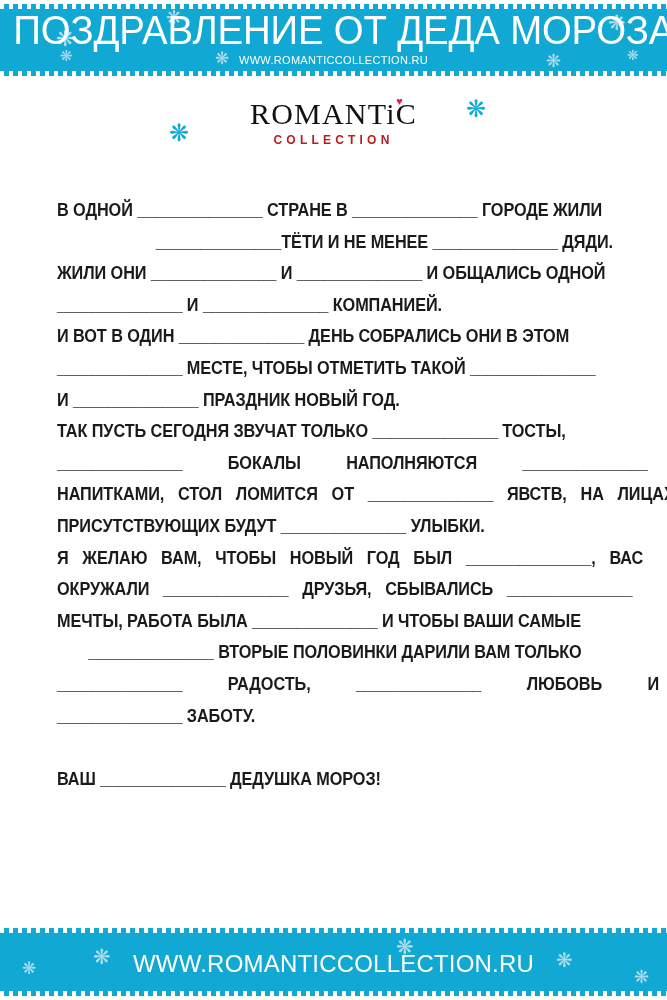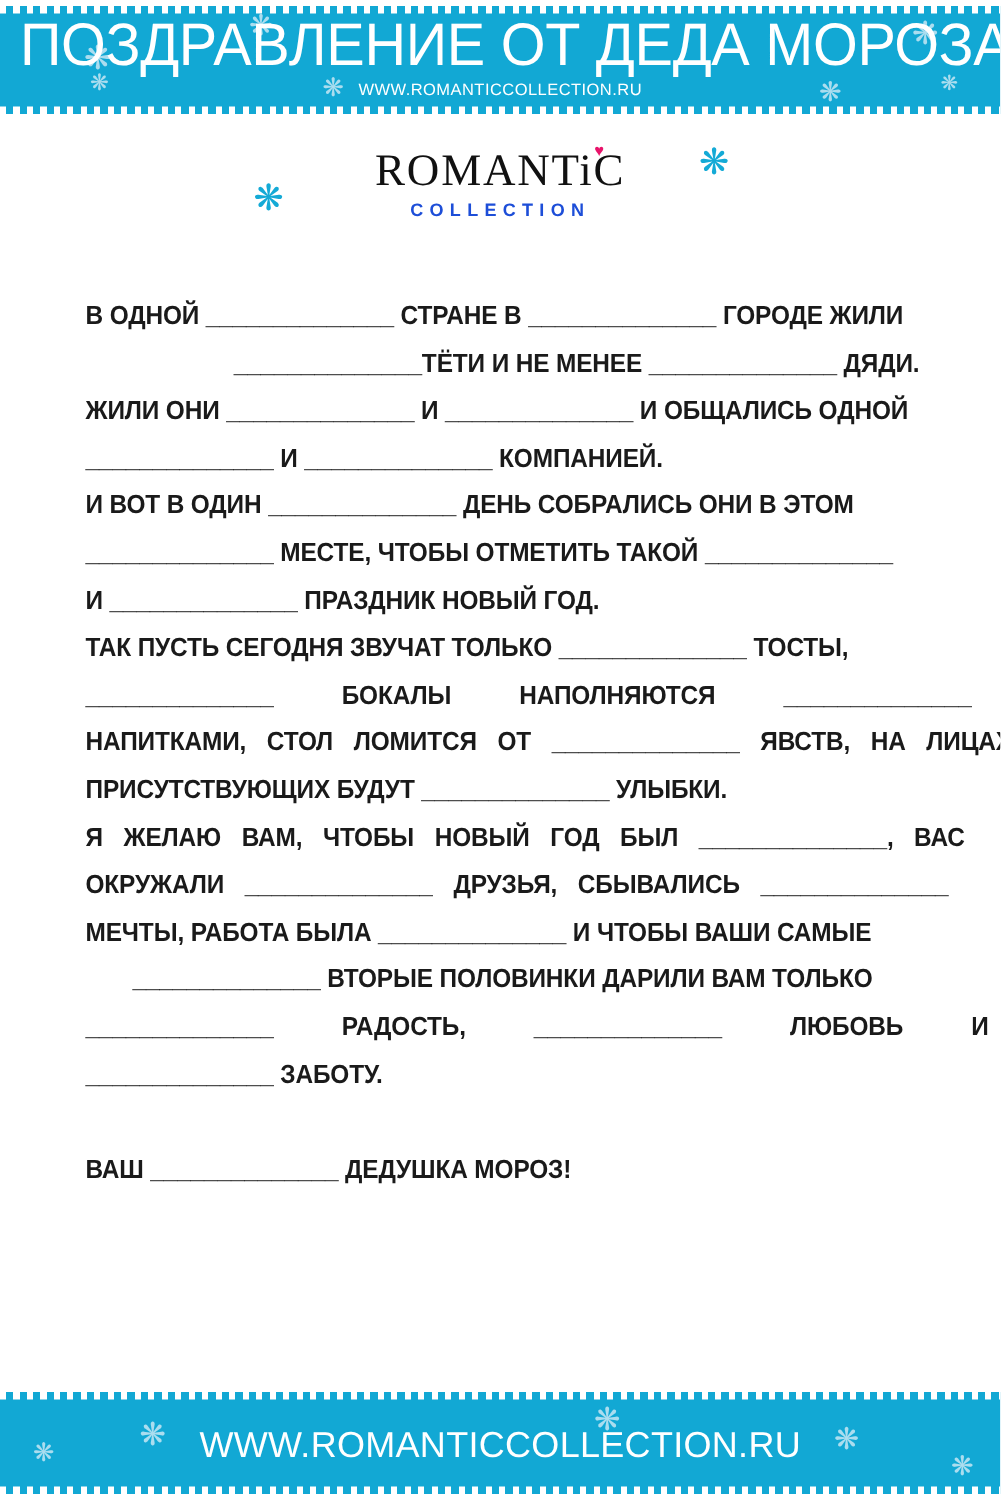--- a/index.html
+++ b/index.html
@@ -125,21 +125,21 @@
     top: -2px;
     right: 13px;
     color: #e8136a;
     font-size: 11px;
     line-height: 11px;
   }
   .logo-sub {
     margin-top: 3px;
     font-size: 12px;
     line-height: 14px;
-    color: #1d4ed8;
+    color: #b91c1c;
     letter-spacing: 4.2px;
     font-weight: 700;
   }
 
   
   .letter {
     position: absolute;
     left: 57px;
     top: 195px;
     width: 556px;

